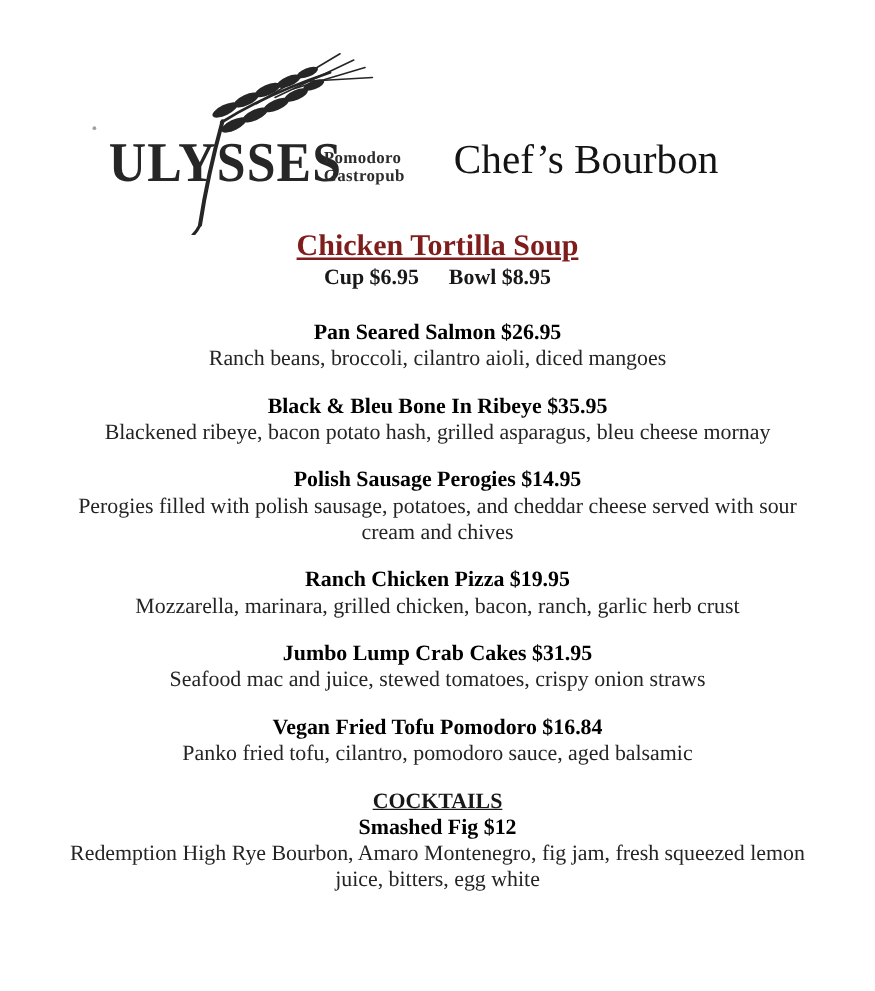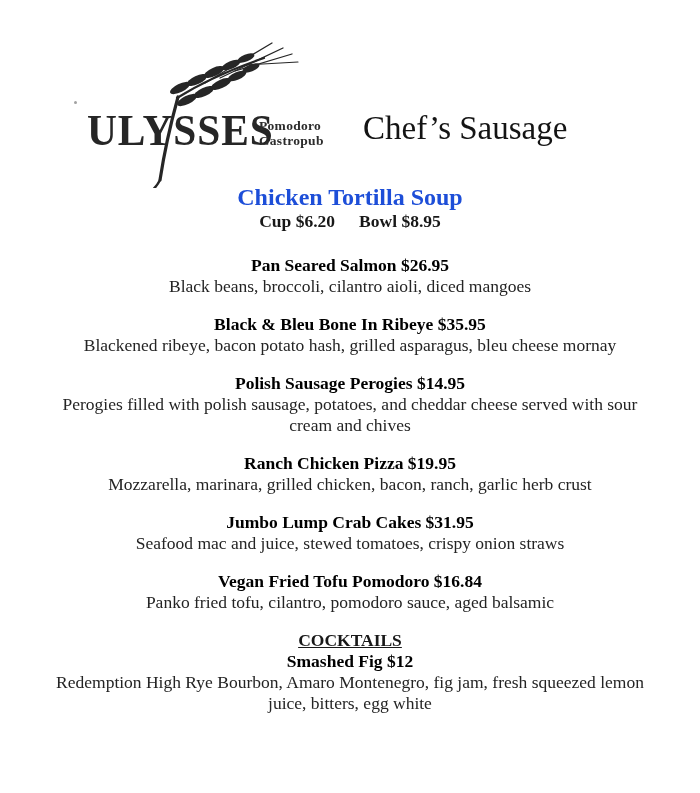--- a/index.html
+++ b/index.html
@@ -80,21 +80,22 @@
     position: absolute;
     top: 184px;
     left: 40px;
     width: 620px;
     text-align: center;
   }
   .soup-name {
     font-size: 24px;
     font-weight: bold;
     line-height: 27px;
-    color: #1d4ed8;
+    color: #7f1d1d;
+    text-decoration: underline;
   }
   .soup-sizes {
     font-size: 17.5px;
     font-weight: bold;
     line-height: 21px;
     margin-bottom: 23px;
     color: #181818;
   }
   .soup-sizes .bowl {
     margin-left: 24px;
@@ -151,34 +152,34 @@
         <ellipse cx="157" cy="38" rx="10" ry="3.9" transform="rotate(-23 157 38)"></ellipse>
         <ellipse cx="171" cy="30" rx="9" ry="3.5" transform="rotate(-22 171 30)"></ellipse>
       </g>
     </svg>
     <div class="brand-name">ULYSSES</div>
     <div class="brand-tagline">
       <div>Pomodoro</div>
       <div>Gastropub</div>
     </div>
   </div>
-  <div class="page-title">Chef’s Sausage</div>
+  <div class="page-title">Chef’s Bourbon</div>
 
   <div class="menu">
 
     <div class="menu-item">
       <div class="soup-name">Chicken Tortilla Soup</div>
       <div class="soup-sizes">
-        <span>Cup $6.20</span><span class="bowl">Bowl $8.95</span>
+        <span>Cup $6.95</span><span class="bowl">Bowl $8.95</span>
       </div>
     </div>
 
     <div class="menu-item">
       <div class="item-name">Pan Seared Salmon $26.95</div>
-      <div class="item-desc">Black beans, broccoli, cilantro aioli, diced mangoes</div>
+      <div class="item-desc">Ranch beans, broccoli, cilantro aioli, diced mangoes</div>
     </div>
 
     <div class="menu-item">
       <div class="item-name">Black &amp; Bleu Bone In Ribeye $35.95</div>
       <div class="item-desc">Blackened ribeye, bacon potato hash, grilled asparagus, bleu cheese mornay</div>
     </div>
 
     <div class="menu-item">
       <div class="item-name">Polish Sausage Perogies $14.95</div>
       <div class="item-desc">Perogies filled with polish sausage, potatoes, and cheddar cheese served with sour cream and chives</div>

